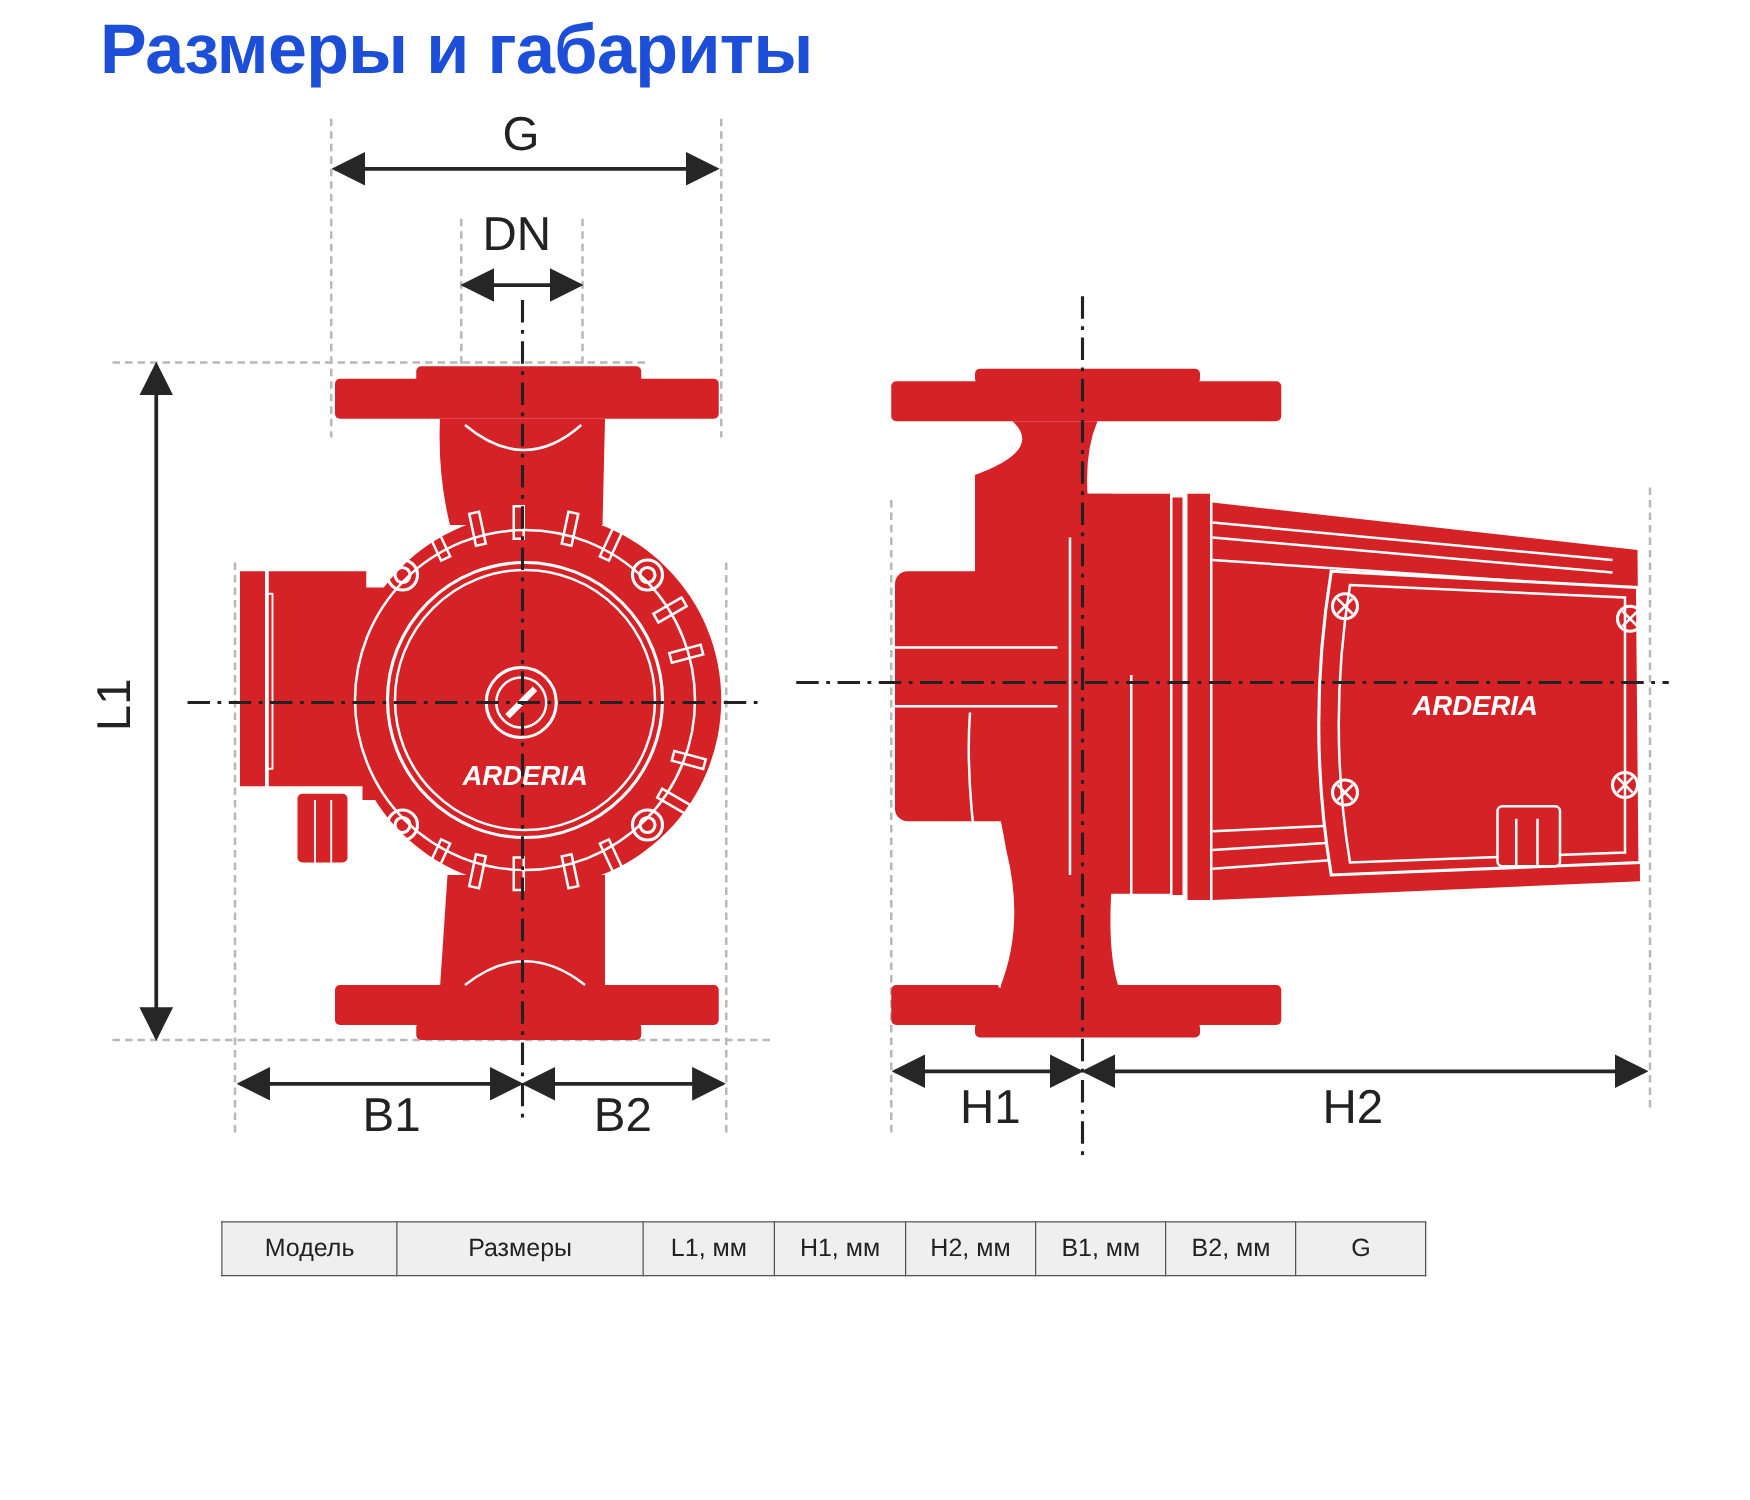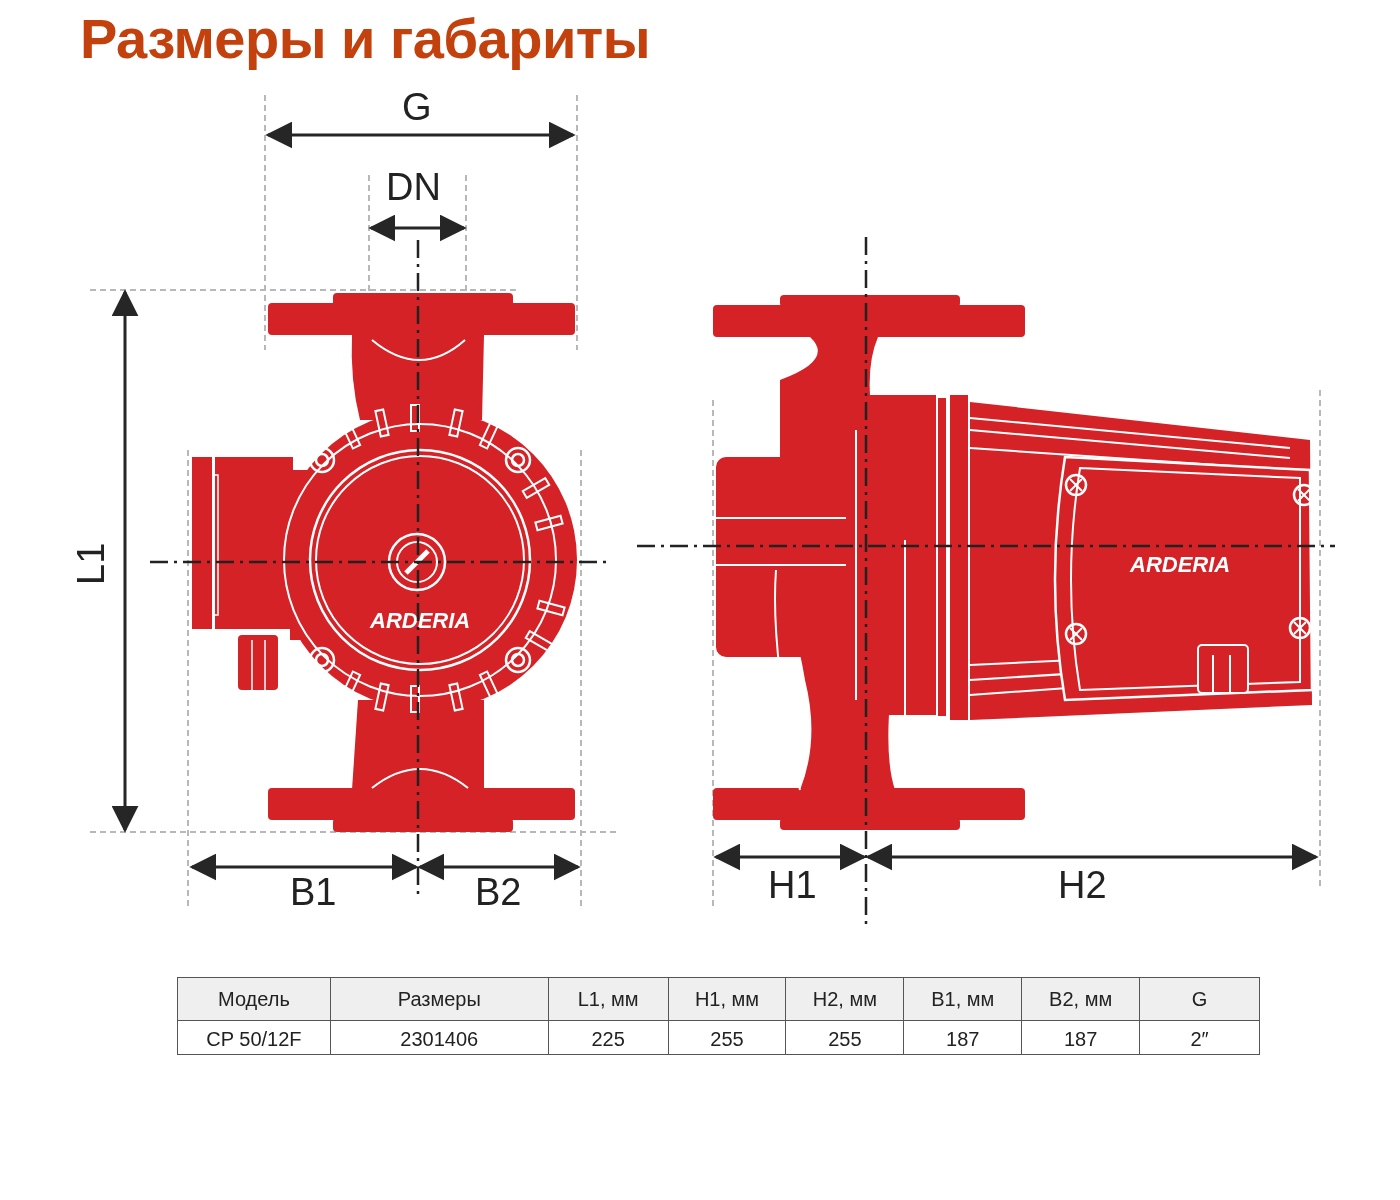--- a/index.html
+++ b/index.html
@@ -1,22 +1,22 @@
 <!DOCTYPE html>
 <html><head>
 <meta charset="utf-8">
 <style>
   html, body { margin:0; padding:0; background:#ffffff; }
   body { width:1400px; height:1200px; position:relative; overflow:hidden;
          font-family:"Liberation Sans", "DejaVu Sans", sans-serif; color:#222; }
   .title { position:absolute; left:80px; top:6px; font-size:56px; font-weight:bold;
-           color:#c2410c; letter-spacing:-0.5px; }
+           color:#1d4ed8; letter-spacing:-0.5px; }
   svg.drawing { position:absolute; left:0; top:0; }
   .dimlabel { font-family:"Liberation Sans", "DejaVu Sans", sans-serif; font-size:38px; fill:#222; }
-  .specs { position:absolute; left:177px; top:977px; width:1083px; border-collapse:collapse;
+  .specs { position:absolute; left:177px; top:977px; width:964px; border-collapse:collapse;
            font-size:20px; color:#222; }
   .specs th, .specs td { border:1.5px solid #555; text-align:center; }
   .specs thead th { background:#efefef; font-weight:normal; height:40px; }
   .specs tbody td { height:28px; border-top:1.5px solid #555; border-bottom:1.5px solid #555; }
   .specs tbody tr:first-child td { padding-top:4px; }
 </style>
 </head>
 <body>
 
 <div class="title">Размеры и габариты</div>
@@ -205,24 +205,14 @@
       <th>Размеры</th>
       <th>L1, мм</th>
       <th>H1, мм</th>
       <th>H2, мм</th>
       <th>B1, мм</th>
       <th>B2, мм</th>
       <th>G</th>
     </tr>
   </thead>
   <tbody>
-    <tr>
-      <td>CP 50/12F</td>
-      <td>2301406</td>
-      <td>225</td>
-      <td>255</td>
-      <td>255</td>
-      <td>187</td>
-      <td>187</td>
-      <td>2″</td>
-    </tr>
   </tbody>
 </table>
 
 </body></html>

